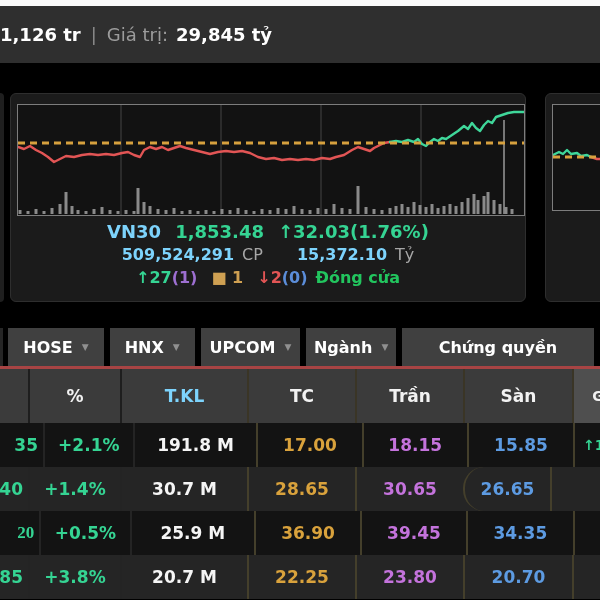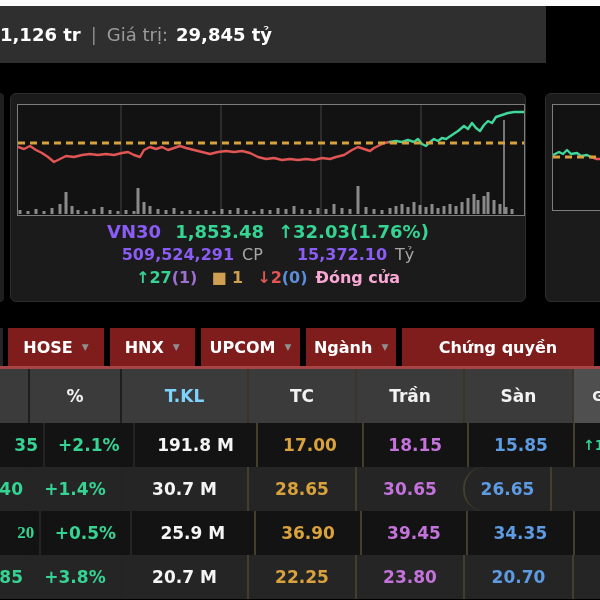--- a/index.html
+++ b/index.html
@@ -3,50 +3,50 @@
 <meta charset="utf-8">
 <style>
   html,body{margin:0;padding:0;background:#000;}
   body{width:600px;height:600px;position:relative;overflow:hidden;
        font-family:"DejaVu Sans","Liberation Sans",sans-serif;
        -webkit-font-smoothing:antialiased;}
   .abs{position:absolute;}
 
   
   .white-strip{left:0;top:0;width:600px;height:6px;background:#fafafa;}
-  .topbar{left:0;top:6px;width:546px;height:57px;background:#2f2f2f;
+  .topbar{left:0;top:6px;width:600px;height:57px;background:#2f2f2f;
           display:flex;align-items:center;font-size:18px;color:#fff;}
   .topbar .vol,.topbar .val{font-weight:700;color:#fff;}
   .topbar .sep{color:#8a8a8a;margin:0 10px;font-weight:400;}
   .topbar .lbl{color:#9c9c9c;margin-right:8px;}
 
   
   .panel-sliver{left:0;top:93px;width:4px;height:209px;background:#1f1f1f;border-radius:0 4px 4px 0;}
   .panel{background:#1b1b1b;border:1px solid #2e2e2e;border-radius:6px;box-sizing:border-box;}
   .panel-main{left:10px;top:93px;width:516px;height:209px;}
   .panel-next{left:545px;top:93px;width:70px;height:209px;}
   .plot-box{position:absolute;background:#121212;border:1px solid #7d7d7d;}
   .plot-main{left:6px;top:10px;width:506px;height:110px;}
   .plot-mini{left:6px;top:10px;width:60px;height:105px;}
   svg{display:block;width:100%;height:100%;}
 
   .index-info{position:absolute;left:0;right:0;top:126px;text-align:center;line-height:23px;}
   .index-info .row{display:flex;justify-content:center;align-items:baseline;white-space:nowrap;}
   .l1{font-size:18px;font-weight:700;}
   .l2,.l3{font-size:16px;font-weight:700;}
-  .c-white{color:#8b5cf6;} .c-grey{color:#a7a7a7;font-weight:400;}
+  .c-white{color:#7dd3fc;} .c-grey{color:#a7a7a7;font-weight:400;}
   .c-green{color:#35d493;} .c-purp{color:#9d6fd1;} .c-gold{color:#cfa052;}
-  .c-red{color:#e25555;} .c-blue{color:#5b8dd9;} .c-dim{color:#f9a8d4;text-align:right;}
+  .c-red{color:#e25555;} .c-blue{color:#5b8dd9;} .c-dim{color:#22c55e;text-align:right;}
   .gap8{width:8px;display:inline-block;} .gap14{width:14px;display:inline-block;}
   .gap30{width:34px;display:inline-block;}
 
   
   .tabbar{left:0;top:328px;width:600px;height:38px;display:flex;background:#000;}
   .tab-sliver{width:3px;height:38px;background:#262626;margin-right:5px;}
-  .tab{background:#7f1d1d;height:38px;display:flex;align-items:center;justify-content:center;
+  .tab{background:#404040;height:38px;display:flex;align-items:center;justify-content:center;
        color:#fff;font-weight:700;font-size:16px;margin-right:6px;cursor:pointer;}
   .tab .caret{color:#909090;font-size:9px;margin-left:9px;}
   .red-line{left:0;top:366px;width:600px;height:3px;background:#a84444;}
 
   
   .table{left:0;top:369px;width:622px;}
   .trow{display:flex;width:622px;}
   .cell{box-sizing:border-box;display:flex;align-items:center;justify-content:center;
         font-weight:700;font-size:17px;height:100%;}
   .hrow{height:54px;}

